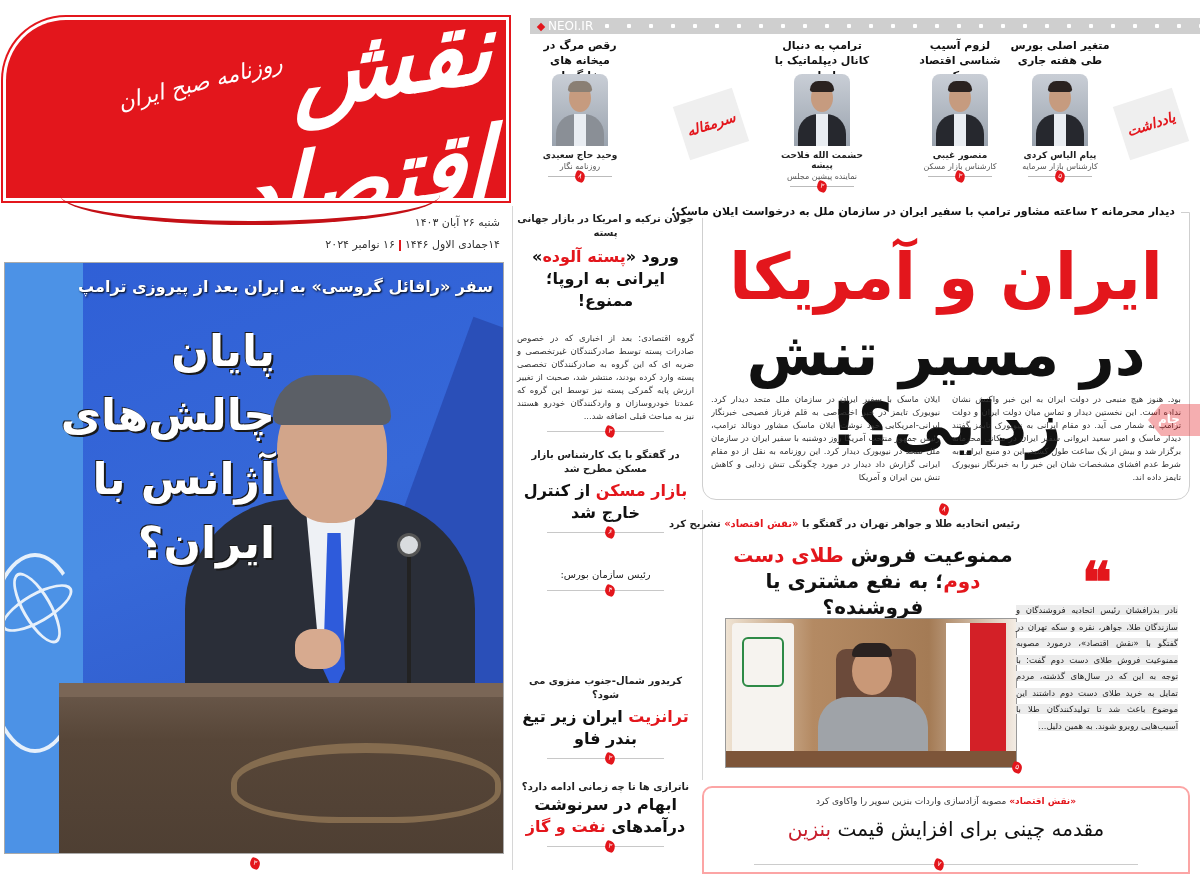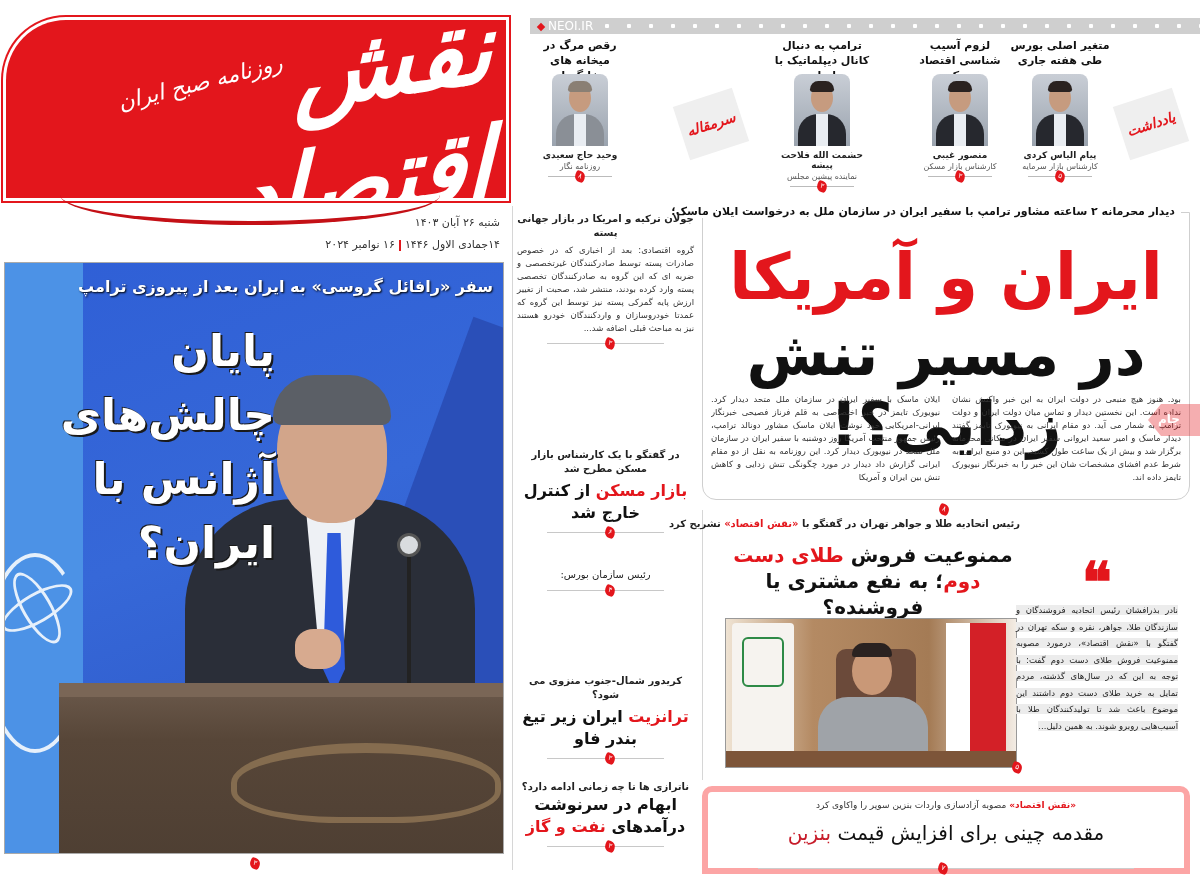--- a/index.html
+++ b/index.html
@@ -95,21 +95,21 @@
     background: rgba(227,22,28,0.35); clip-path: polygon(0 50%, 25% 0, 100% 0, 100% 100%, 25% 100%);
   }
   .side-arrow span { position: absolute; left: 10px; top: 8px; color: #fff; font-size: 12px; font-weight: bold; }
 
   
   .mid-col { position: absolute; left: 512px; top: 206px; width: 186px; height: 664px; border-left: 1px solid #d6d6d6; }
   .mid-item { position: absolute; left: 4px; right: 4px; text-align: center; }
   .mid-kicker { font-size: 10px; font-weight: bold; color: #222; line-height: 14px; }
   .mid-title { font-size: 16px; font-weight: bold; color: #111; line-height: 22px; }
   .mid-title .red { color: #e3161c; }
-  .mid-body { font-size: 8.5px; line-height: 13px; color: #333; text-align: justify; margin-top: 4px; }
+  .mid-body { font-size: 8.5px; line-height: 13px; color: #333; text-align: justify; margin-top: 20px; }
   .mid-rule { height: 1px; background: #c8c8c8; margin: 8px 30px 0; position: relative; }
   .mid-rule .page-marker { position: absolute; left: 58px; top: -5px; }
 
   
   .gold-box { position: absolute; left: 702px; top: 510px; width: 488px; height: 270px; border-left: 1px solid #d6d6d6; }
   .gold-kicker { position: absolute; right: 170px; top: 8px; font-size: 10px; font-weight: bold; color: #222; white-space: nowrap; }
   .gold-kicker .red { color: #e3161c; }
   .gold-title { position: absolute; left: 20px; width: 300px; top: 32px; text-align: center; font-size: 20px; font-weight: bold; color: #111; line-height: 26px; }
   .gold-title .red { color: #e3161c; }
   .quote-icon { position: absolute; right: 78px; top: 44px; font-size: 56px; font-weight: bold; color: #e3161c; line-height: 56px; font-family: "DejaVu Serif", serif; }
@@ -127,21 +127,21 @@
   .gp-hair { position: absolute; left: 126px; top: 24px; width: 40px; height: 14px; border-radius: 20px 20px 4px 4px; background: #2a2220; }
   .gp-body { position: absolute; left: 92px; top: 78px; width: 110px; height: 80px; background: #9fa3a8; border-radius: 30px 30px 0 0; }
   .gp-desk { position: absolute; left: 0; right: 0; bottom: 0; height: 16px; background: #7d5539; }
   .gold-body {
     position: absolute; right: 12px; top: 92px; width: 162px; font-size: 8.5px; line-height: 16.5px; color: #222; text-align: justify;
   }
   .gold-body span { background: #ececec; }
   .gold-marker { position: absolute; right: 168px; top: 252px; }
 
   
-  .fuel-box { position: absolute; left: 702px; top: 786px; width: 488px; height: 88px; border: 6px solid #fca5a5; border-radius: 10px 10px 0 0; }
+  .fuel-box { position: absolute; left: 702px; top: 786px; width: 488px; height: 88px; border: 2px solid #fca5a5; border-radius: 10px 10px 0 0; }
   .fuel-kicker { position: absolute; left: 0; right: 0; top: 8px; text-align: center; font-size: 9px; color: #333; }
   .fuel-kicker .red { color: #e3161c; font-weight: bold; }
   .fuel-title { position: absolute; left: 0; right: 0; top: 28px; text-align: center; font-size: 20px; color: #111; line-height: 26px; }
   .fuel-title .red { color: #c71c2a; }
   .fuel-rule { position: absolute; left: 50px; right: 50px; top: 76px; height: 1px; background: #ccc; }
   .fuel-rule .page-marker { position: absolute; left: 180px; top: -5px; }
 
   
   .cover { position: absolute; left: 4px; top: 262px; width: 500px; height: 592px; overflow: hidden; background: linear-gradient(160deg, #2f5fd6 0%, #3668d8 45%, #2b53c2 100%); border: 1px solid #aaa; }
   .cover-flag { position: absolute; left: 0; top: 0; width: 78px; height: 600px; background: #4c92e6; }
@@ -261,20 +261,21 @@
   </div>
   <span class="page-marker lead-marker">۸</span>
 </div>
 <div class="side-arrow">
     <span>جام</span>
   </div>
 
 <div class="mid-col">
   <div class="mid-item" style="top:6px;">
     <div class="mid-kicker">جولان ترکیه و امریکا در بازار جهانی پسته</div>
+    <div class="mid-title" style="margin-top:6px;"><span>ورود «</span><span class="red">پسته آلوده</span><span>» ایرانی به اروپا؛ ممنوع!</span></div>
     <div class="mid-body">گروه اقتصادی: بعد از اخباری که در خصوص صادرات پسته توسط صادرکنندگان غیرتخصصی و ضربه ای که این گروه به صادرکنندگان تخصصی پسته وارد کرده بودند، منتشر شد، صحبت از تغییر ارزش پایه گمرکی پسته نیز توسط این گروه که عمدتا خودروسازان و واردکنندگان خودرو هستند نیز به مباحث قبلی اضافه شد...</div>
     <div class="mid-rule">
         <span class="page-marker">۲</span>
       </div>
   </div>
 
   <div class="mid-item" style="top:242px;">
     <div class="mid-kicker">در گفتگو با یک کارشناس بازار مسکن مطرح شد</div>
     <div class="mid-title" style="margin-top:4px;"><span class="red">بازار مسکن</span><span> از کنترل خارج شد</span></div>
     <div class="mid-rule">

